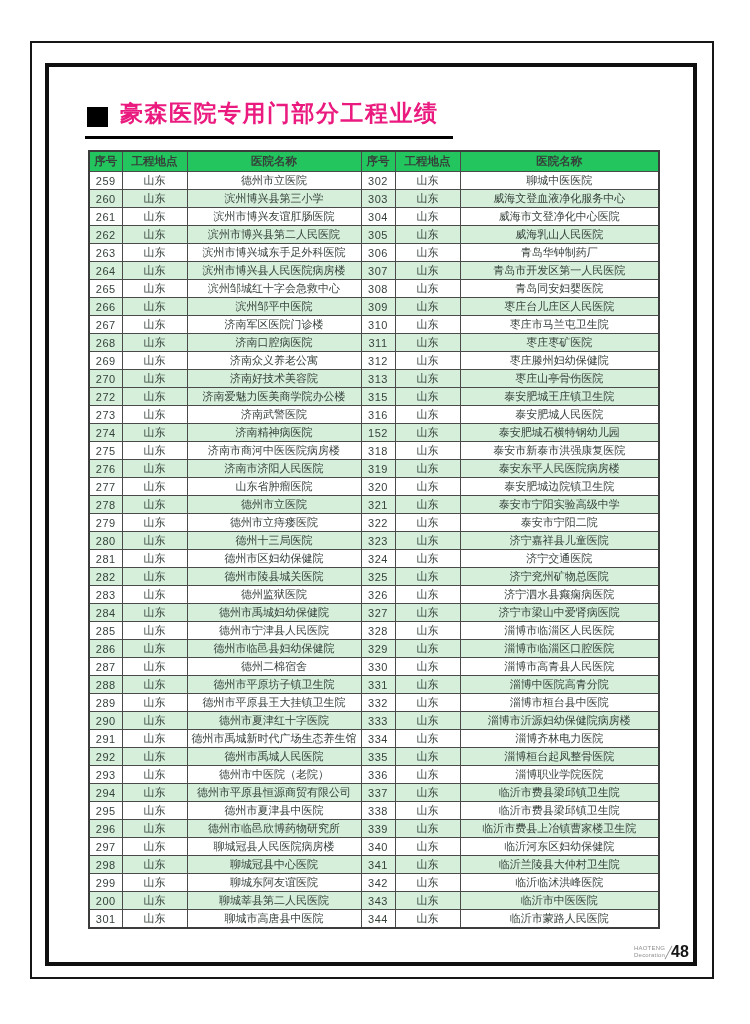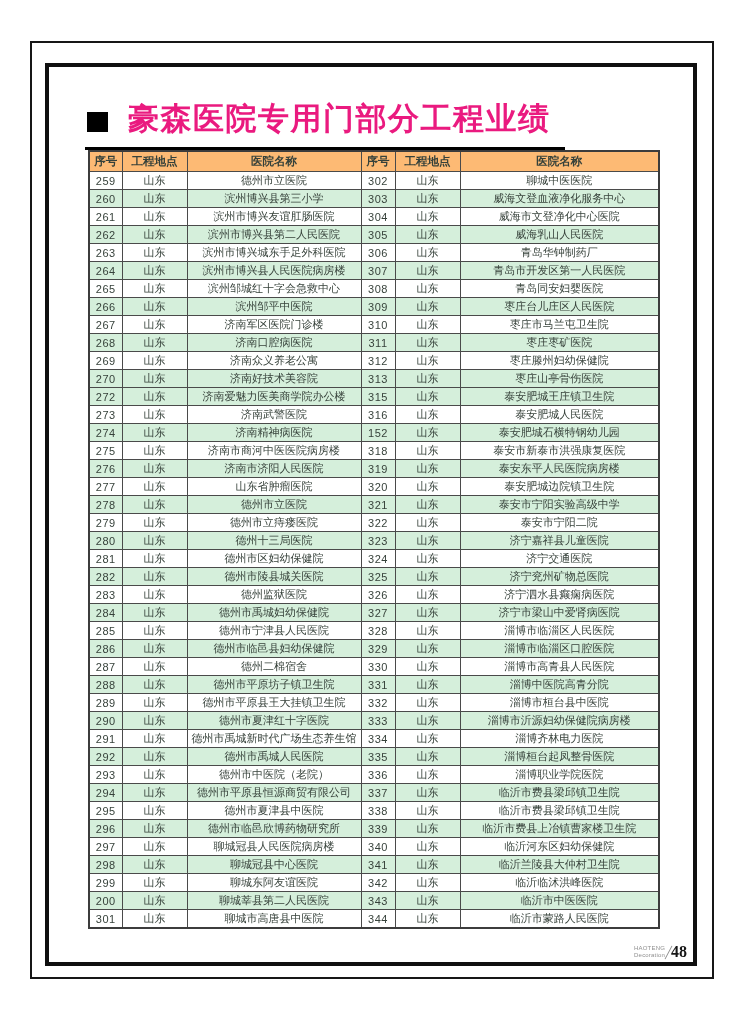--- a/index.html
+++ b/index.html
@@ -14,50 +14,50 @@
   .inner-frame{
     position:absolute;left:45px;top:63px;width:652px;height:903px;
     border:4px solid #0f0f0f;box-sizing:border-box;
   }
   .title-block{
     position:absolute;left:85px;top:98px;display:flex;align-items:center;
     border-bottom:3px solid #000;padding:0 14px 7px 2px;
   }
   .bullet{width:21px;height:20px;background:#000;flex:0 0 auto;margin-top:6px;}
   .title-text{
-    font-size:31px;font-weight:bold;color:#ea1a7f;letter-spacing:1.5px;
-    margin-left:20px;white-space:nowrap;
+    font-size:23px;font-weight:bold;color:#ea1a7f;letter-spacing:1.5px;
+    margin-left:12px;white-space:nowrap;
   }
   table.projects-table{
     position:absolute;left:88px;top:150px;width:570px;
     border-collapse:collapse;table-layout:fixed;
     border:2px solid #3c3c3c;
   }
   .projects-table th,.projects-table td{
     border:1px solid #4a4a4a;text-align:center;vertical-align:middle;
     color:#36413a;overflow:hidden;white-space:nowrap;padding:0;
   }
   .projects-table th{
-    height:19px;font-size:11.5px;font-weight:bold;background:#fdba74;
+    height:19px;font-size:11.5px;font-weight:bold;background:#22c55e;
   }
   .projects-table td{height:17px;font-size:11px;}
   .projects-table tr.stripe td{background:#d5efdb;}
   .projects-table td.col-no{letter-spacing:0.5px;}
   .brand{
     position:absolute;left:634px;top:944px;display:flex;align-items:center;
   }
   .brand-text{
     font-size:6px;color:#8f8f8f;text-align:right;line-height:1.2;
     letter-spacing:0.2px;
   }
   .brand-slash{
     width:1px;height:15px;background:#8f8f8f;transform:rotate(28deg);
     margin:0 2px 0 3px;flex:0 0 auto;
   }
-  .brand-num{font-size:16px;font-weight:bold;color:#161616;line-height:1;font-family:Liberation Serif, serif;}
+  .brand-num{font-size:16px;font-weight:bold;color:#161616;line-height:1;}
 </style>
 </head>
 <body>
 
 <div class="page">
   <div class="outer-frame"></div>
   <div class="inner-frame"></div>
 
   <div class="title-block">
     <span class="bullet"></span>

